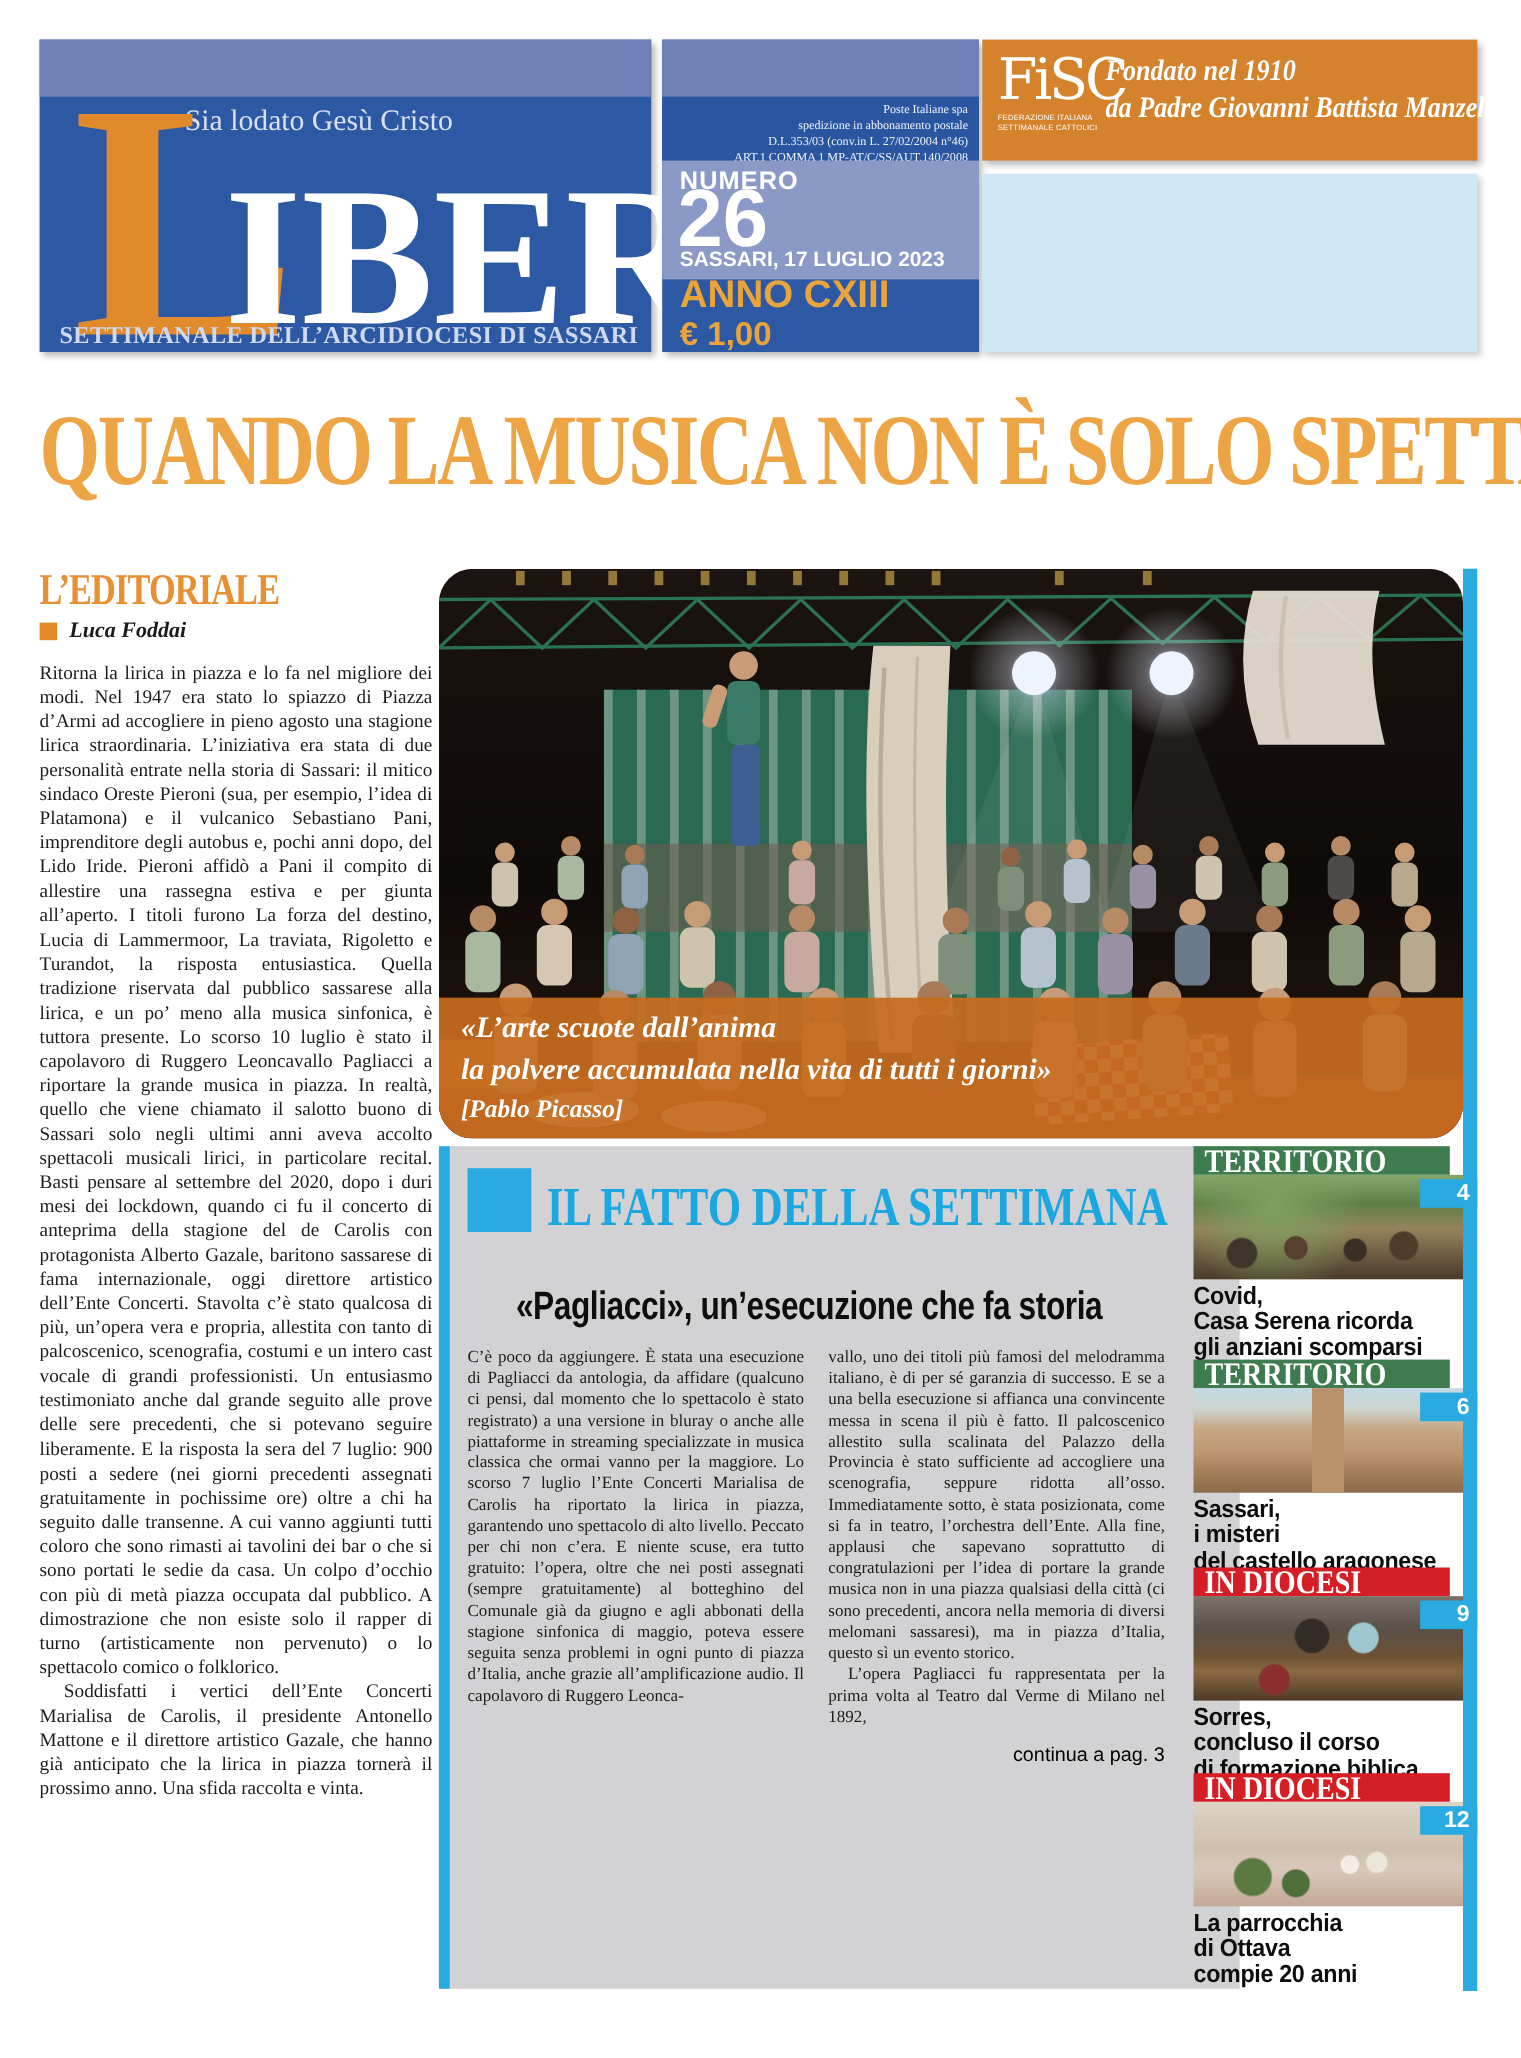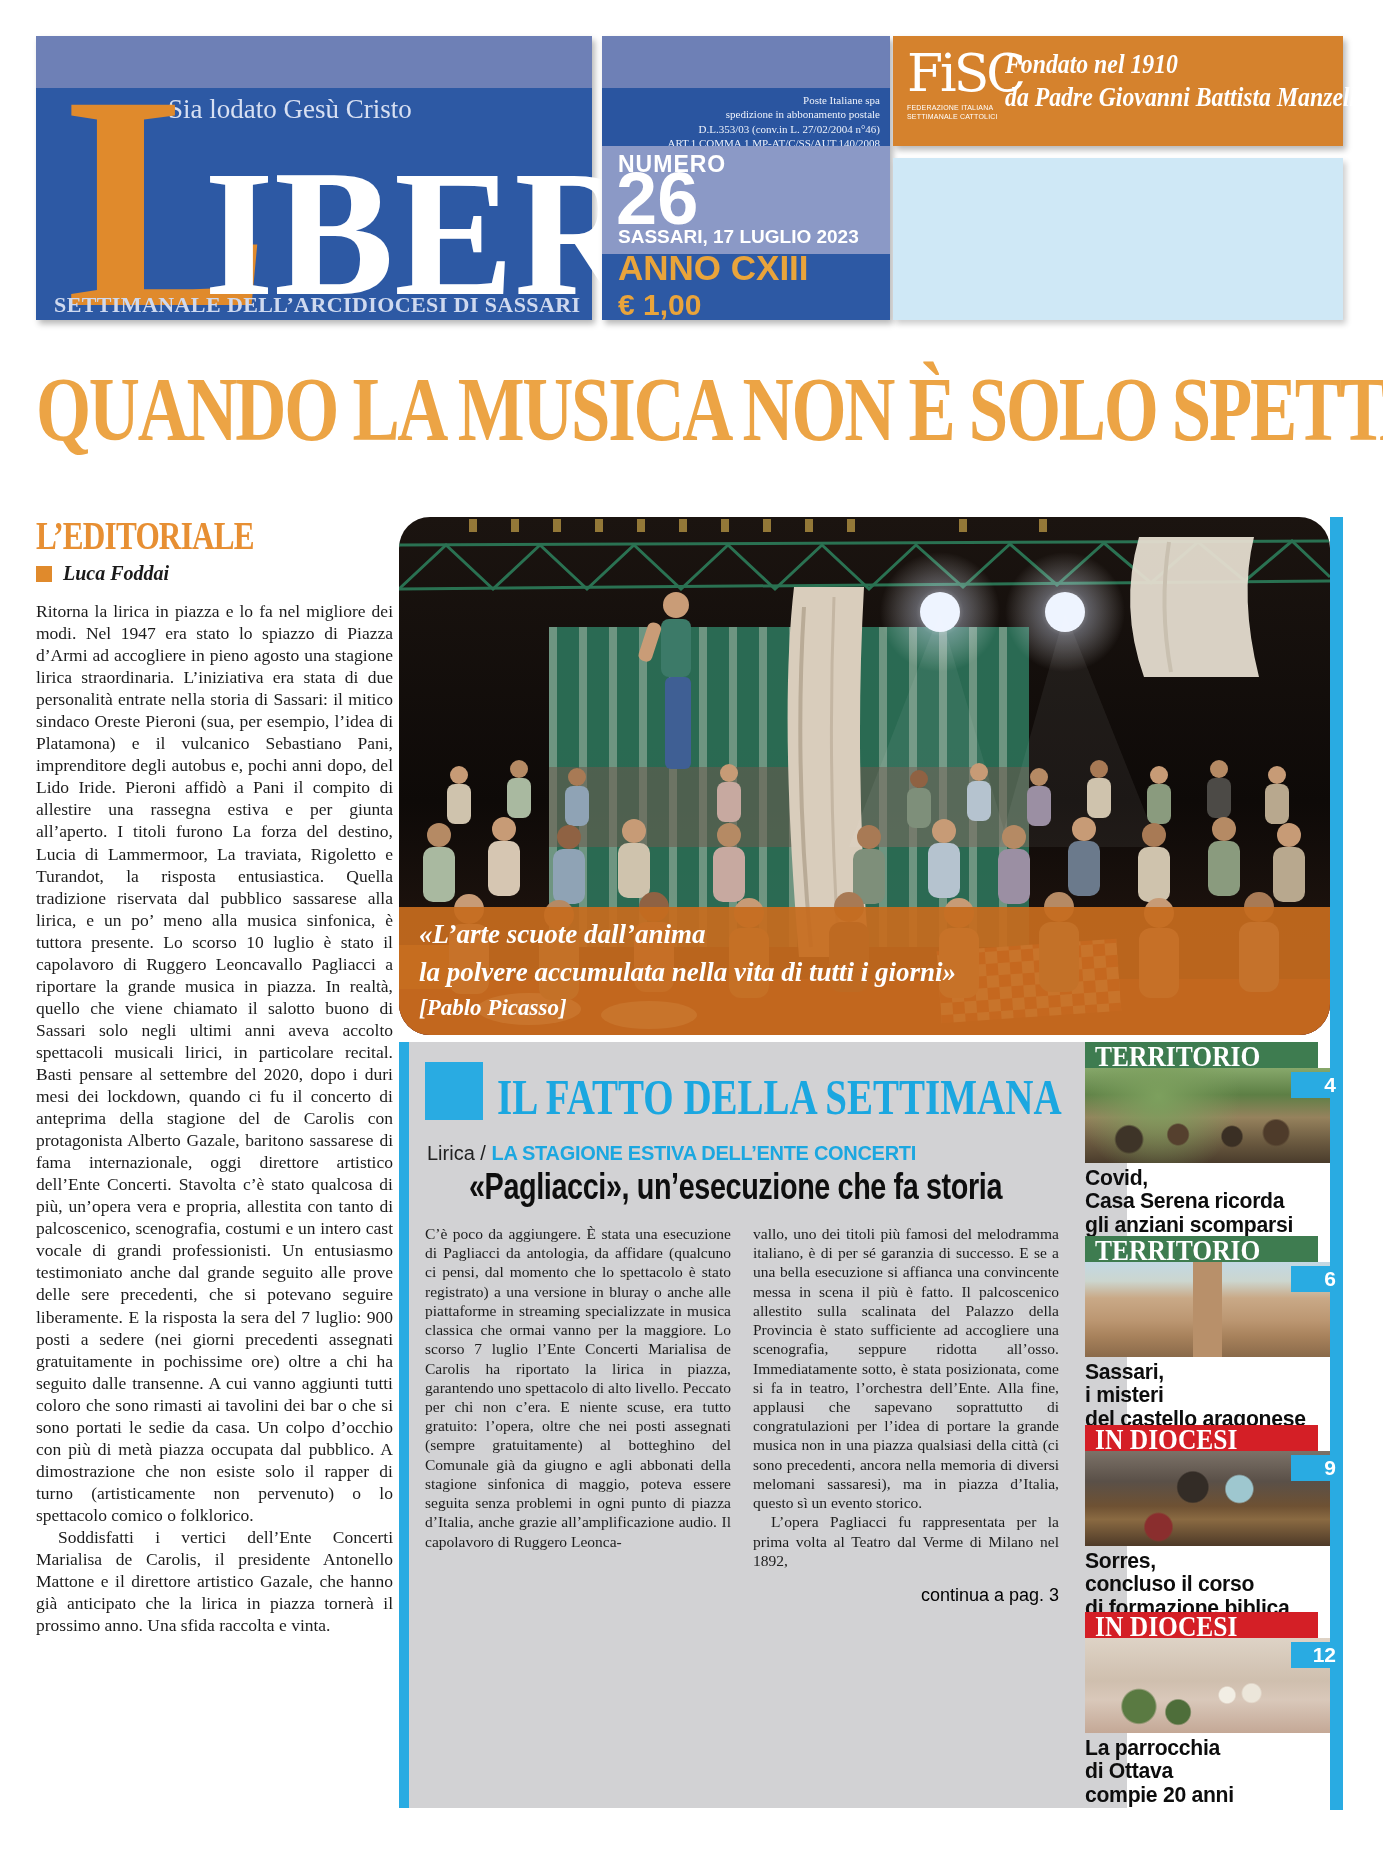--- a/index.html
+++ b/index.html
@@ -347,23 +347,20 @@
   </div>
 
   <div class="abs rail-right"></div>
   <div class="abs rail-left"></div>
 
   <div class="abs fatto">
     <div class="fatto-sq"></div>
     <div class="fatto-title">
       <span class="slab">IL FATTO DELLA SETTIMANA</span>
     </div>
-    <div class="kicker">
-      <span class="k-plain">Lirica / </span><span class="k-accent">LA STAGIONE ESTIVA DELL’ENTE CONCERTI</span>
-    </div>
     <div class="fatto-head">
       <span>«Pagliacci», un’esecuzione che fa storia</span>
     </div>
     <div class="fatto-cols">
       <div class="fcol">
         <p>C’è poco da aggiungere. È stata una esecuzione di Pagliacci da antologia, da affidare (qualcuno ci pensi, dal momento che lo spettacolo è stato registrato) a una versione in bluray o anche alle piattaforme in streaming specializzate in musica classica che ormai vanno per la maggiore. Lo scorso 7 luglio l’Ente Concerti Marialisa de Carolis ha riportato la lirica in piazza, garantendo uno spettacolo di alto livello. Peccato per chi non c’era. E niente scuse, era tutto gratuito: l’opera, oltre che nei posti assegnati (sempre gratuitamente) al botteghino del Comunale già da giugno e agli abbonati della stagione sinfonica di maggio, poteva essere seguita senza problemi in ogni punto di piazza d’Italia, anche grazie all’amplificazione audio. Il capolavoro di Ruggero Leonca-</p>
       </div>
       <div class="fcol">
         <p>vallo, uno dei titoli più famosi del melodramma italiano, è di per sé garanzia di successo. E se a una bella esecuzione si affianca una convincente messa in scena il più è fatto. Il palcoscenico allestito sulla scalinata del Palazzo della Provincia è stato sufficiente ad accogliere una scenografia, seppure ridotta all’osso. Immediatamente sotto, è stata posizionata, come si fa in teatro, l’orchestra dell’Ente. Alla fine, applausi che sapevano soprattutto di congratulazioni per l’idea di portare la grande musica non in una piazza qualsiasi della città (ci sono precedenti, ancora nella memoria di diversi melomani sassaresi), ma in piazza d’Italia, questo sì un evento storico.</p>
         <p>L’opera Pagliacci fu rappresentata per la prima volta al Teatro dal Verme di Milano nel 1892,</p>

